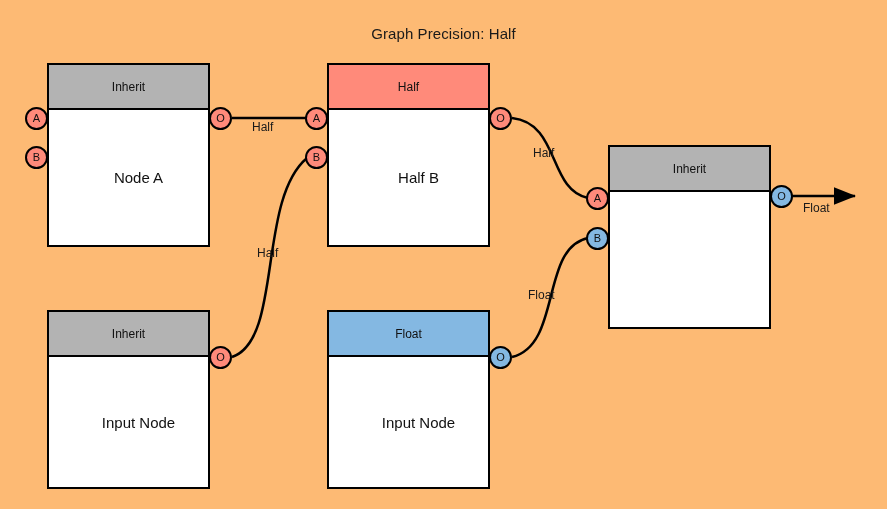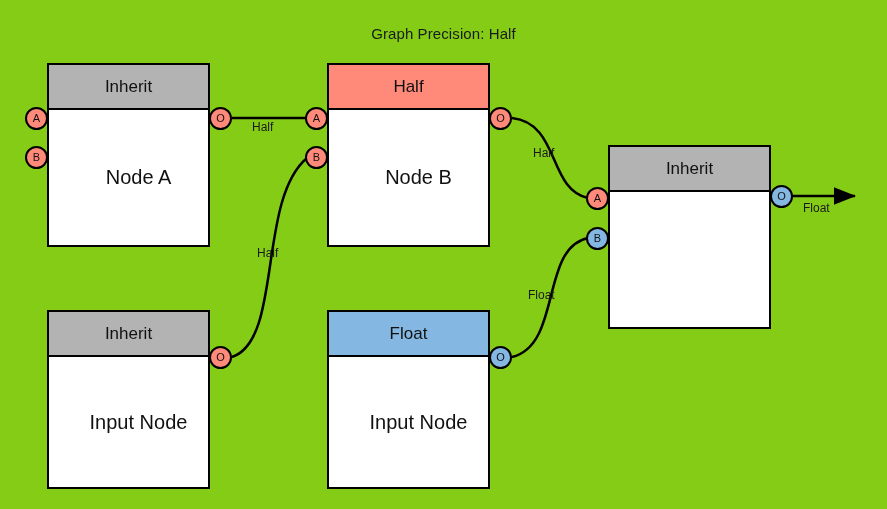--- a/index.html
+++ b/index.html
@@ -8,21 +8,21 @@
     background: #ffffff;
   }
   body {
     font-family: "Liberation Sans", sans-serif;
     color: #000000;
   }
   #canvas {
     position: relative;
     width: 887px;
     height: 509px;
-    background: #84cc16;
+    background: #fdba74;
     overflow: hidden;
   }
   #edges {
     position: absolute;
     left: 0;
     top: 0;
     width: 887px;
     height: 509px;
   }
   .graph-title {
@@ -42,30 +42,30 @@
     background: #ffffff;
     z-index: 3;
   }
   .node-header {
     box-sizing: border-box;
     height: 45px;
     border-bottom: 2.5px solid #000000;
     display: flex;
     align-items: center;
     justify-content: center;
-    font-size: 17px;
+    font-size: 12px;
     color: #111111;
   }
   .node-body {
     position: relative;
     height: calc(100% - 45px);
     display: flex;
     align-items: center;
     justify-content: center;
-    font-size: 20px;
+    font-size: 15px;
     color: #111111;
     margin-left: 20px;
   }
   .port {
     position: absolute;
     width: 23px;
     height: 23px;
     border-radius: 50%;
     border: 2.5px solid #000000;
     box-sizing: border-box;
@@ -116,21 +116,21 @@
   <div class="node" style="left:47px; top:63px; width:163px; height:184px;">
     <div class="node-header" style="background:#b3b3b3;">Inherit</div>
     <div class="node-body">Node A</div>
   </div>
   <div class="port salmon" style="left:25px; top:107px;">A</div>
   <div class="port salmon" style="left:25px; top:146px;">B</div>
   <div class="port salmon" style="left:209px; top:107px;">O</div>
 
   <div class="node" style="left:327px; top:63px; width:163px; height:184px;">
     <div class="node-header" style="background:#ff8a7a;">Half</div>
-    <div class="node-body">Node B</div>
+    <div class="node-body">Half B</div>
   </div>
   <div class="port salmon" style="left:305px; top:107px;">A</div>
   <div class="port salmon" style="left:305px; top:146px;">B</div>
   <div class="port salmon" style="left:489px; top:107px;">O</div>
 
   <div class="node" style="left:608px; top:145px; width:163px; height:184px;">
     <div class="node-header" style="background:#b3b3b3;">Inherit</div>
   </div>
   <div class="port salmon" style="left:586px; top:187px;">A</div>
   <div class="port blue" style="left:586px; top:227px;">B</div>

